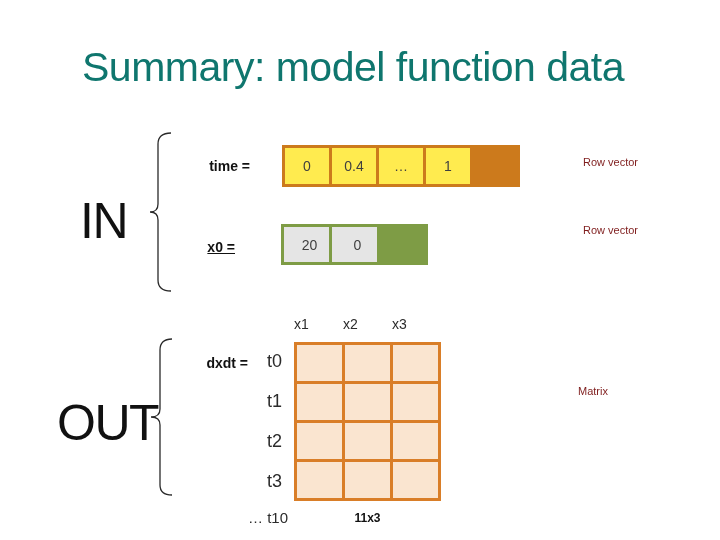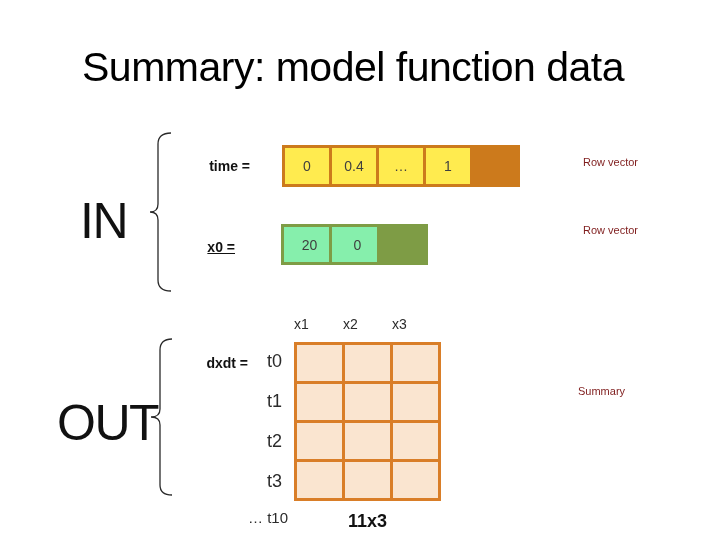--- a/index.html
+++ b/index.html
@@ -8,21 +8,21 @@
     background:#ffffff;
     font-family:"Liberation Sans", sans-serif;
     position:relative;
     overflow:hidden;
   }
   .abs{position:absolute;}
   .slide-title{
     left:82px;top:44px;
     font-size:41px;
     letter-spacing:-0.5px;
-    color:#000000;
+    color:#0f766e;
     white-space:nowrap;
   }
   .big-label{
     font-size:50px;
     letter-spacing:-1.5px;
     color:#111111;
     white-space:nowrap;
   }
   .in-label{left:80px;top:192px;}
   .out-label{left:57px;top:394px;}
@@ -54,21 +54,21 @@
     left:282px;top:145px;
     grid-template-columns:repeat(5,44px);
     background:#CC7A1C;
   }
   .time-vector .cell{background:#FFEB4F;}
   .x0-vector{
     left:281px;top:224px;
     grid-template-columns:repeat(3,45px);
     background:#7E9C45;
   }
-  .x0-vector .cell{background:#86efac;padding-left:6px;}
+  .x0-vector .cell{background:#e5e5e5;padding-left:6px;}
   .cell{
     height:36px;
     display:flex;
     align-items:center;
     justify-content:center;
     font-size:14px;
     color:#3f3f3f;
   }
   .x0-vector .cell{height:35px;}
   .matrix-grid{
@@ -90,21 +90,21 @@
   .col-headers span{text-align:left;}
   .row-headers{
     left:250px;top:342px;width:32px;height:159px;
     display:grid;
     grid-template-rows:repeat(4,1fr);
     align-items:center;
     justify-items:end;
     font-size:18px;color:#2b2b2b;
   }
   .more-rows{left:248px;top:509px;font-size:15px;color:#2b2b2b;white-space:nowrap;}
-  .dims{left:294px;top:511px;width:147px;text-align:center;font-weight:bold;font-size:18px;color:#111;}
+  .dims{left:294px;top:511px;width:147px;text-align:center;font-weight:bold;font-size:12px;color:#111;}
   .brace{stroke:#2a2a2a;stroke-width:1.3;fill:none;}
 </style>
 </head>
 <body>
 
 <div class="abs slide-title">Summary: model function data</div>
 
 <div class="abs big-label in-label">IN</div>
 
 <svg class="abs" style="left:146px;top:130px;" width="30" height="164">
@@ -160,17 +160,17 @@
   <div class="cell"></div>
   <div class="cell"></div>
   <div class="cell"></div>
   <div class="cell"></div>
   <div class="cell"></div>
   <div class="cell"></div>
   <div class="cell"></div>
   <div class="cell"></div>
 </div>
 
-<div class="abs annotation matrix-annotation">Summary</div>
+<div class="abs annotation matrix-annotation">Matrix</div>
 
 <div class="abs more-rows">… t10</div>
 
 <div class="abs dims">11x3</div>
 
 </body></html>

